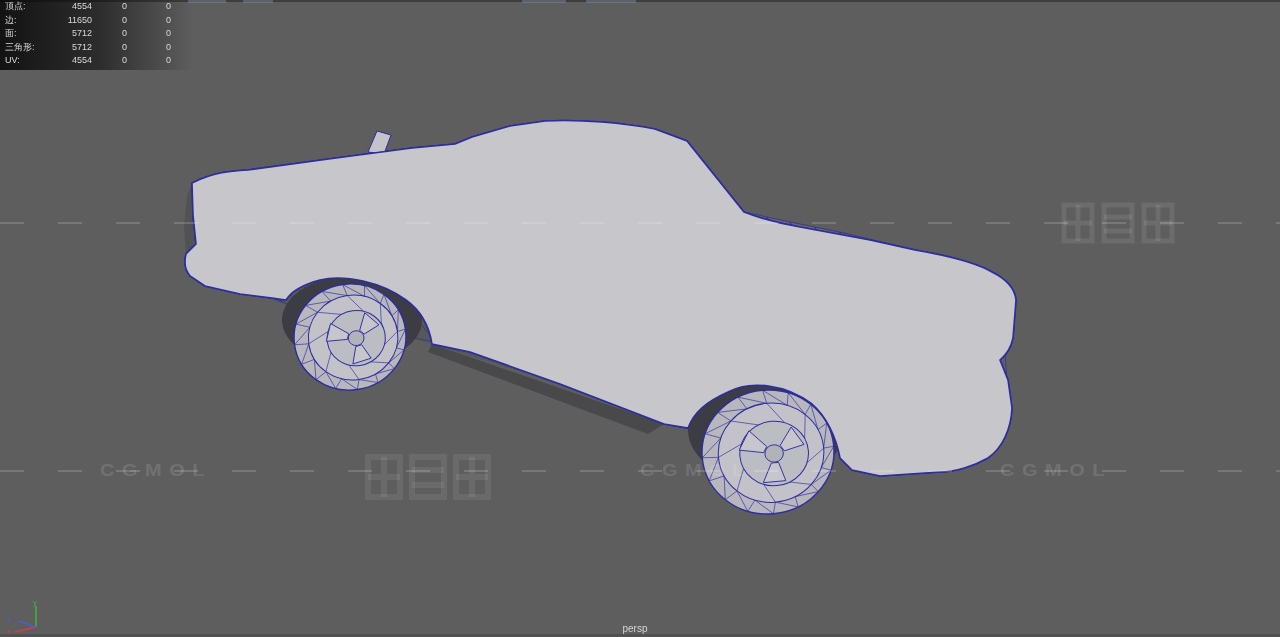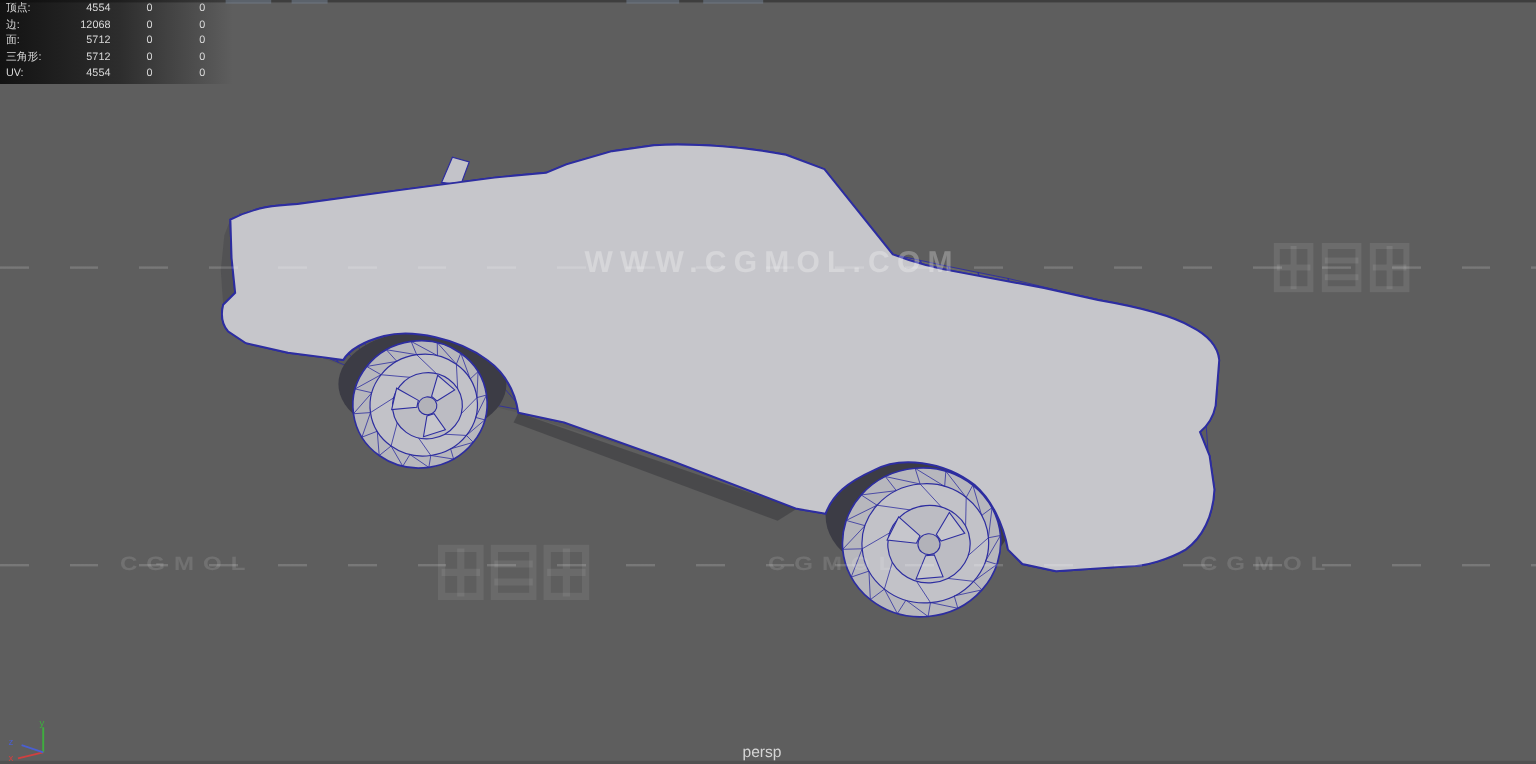--- a/index.html
+++ b/index.html
@@ -26,21 +26,21 @@
   .wm{z-index:3;pointer-events:none;}
   .dash{position:absolute;left:0;width:100%;height:2px;
     background:repeating-linear-gradient(90deg,rgba(255,255,255,.16) 0 24px,rgba(255,255,255,0) 24px 58px);}
   .wm-url{position:absolute;top:205px;left:487px;font-size:25px;font-weight:bold;
     letter-spacing:6px;color:rgba(255,255,255,.28);}
   .wm-brand{position:absolute;top:462px;font-size:16px;font-weight:bold;letter-spacing:6px;
     color:rgba(255,255,255,.12);transform:scaleX(1.25);transform-origin:left;}
   .logo{position:absolute;z-index:3;}
   
   .persp{position:absolute;bottom:3px;left:0;width:1270px;text-align:center;
-    font-size:13px;color:#d5d5d5;z-index:5;}
+    font-size:10px;color:#d5d5d5;z-index:5;}
   .axis{position:absolute;left:2px;bottom:2px;z-index:5;}
   .axis text{font-size:8px;font-family:"Liberation Sans",sans-serif;}
   svg.car{position:absolute;top:0;left:0;z-index:1;}
 </style>
 </head>
 <body>
 
 <div class="stage">
 
   <div class="topedge"></div>
@@ -52,21 +52,21 @@
 
   <div class="hud" id="hud-rows">
       <div class="hud-row">
         <span class="hud-label">顶点:</span>
         <span class="hc1">4554</span>
         <span class="hc2">0</span>
         <span class="hc3">0</span>
       </div>
       <div class="hud-row">
         <span class="hud-label">边:</span>
-        <span class="hc1">12068</span>
+        <span class="hc1">11650</span>
         <span class="hc2">0</span>
         <span class="hc3">0</span>
       </div>
       <div class="hud-row">
         <span class="hud-label">面:</span>
         <span class="hc1">5712</span>
         <span class="hc2">0</span>
         <span class="hc3">0</span>
       </div>
       <div class="hud-row">
@@ -163,21 +163,20 @@
           <path d="M16.4,0.3L36.5,-4.4L25.2,-22.8L12.8,-5.6Z" fill="#c6c6cc" stroke="var(--wire)" stroke-width="0.9"></path>
           <ellipse cx="6" cy="2" rx="9.24" ry="8.680000000000001" fill="#b2b2b9" stroke="var(--wire)" stroke-width="0.9"></ellipse>
         </g>
       </g>
 
     <use href="#silhouette" fill="none" stroke="var(--wire)" stroke-width="1.6"></use>
   </svg>
 
   <div class="dash wm" style="top:222px;"></div>
   <div class="dash wm" style="top:470px;"></div>
-  <div class="wm-url wm">WWW.CGMOL.COM</div>
   <div class="wm-brand wm" style="left:100px;">CGMOL</div>
   <div class="wm-brand wm" style="left:640px;">CGMOL</div>
   <div class="wm-brand wm" style="left:1000px;">CGMOL</div>
 
   <svg class="logo" style="left:1060px;top:201px;" width="116" height="44">
     <g fill="none" stroke="rgba(255,255,255,0.09)" stroke-width="5">
       <rect x="4" y="4" width="28" height="36"></rect>
         <path d="M4,22 L32,22 M18,4 L18,40"></path>
       <rect x="44" y="4" width="28" height="36"></rect>
         <path d="M44,16 L72,16 M44,30 L72,30"></path>

